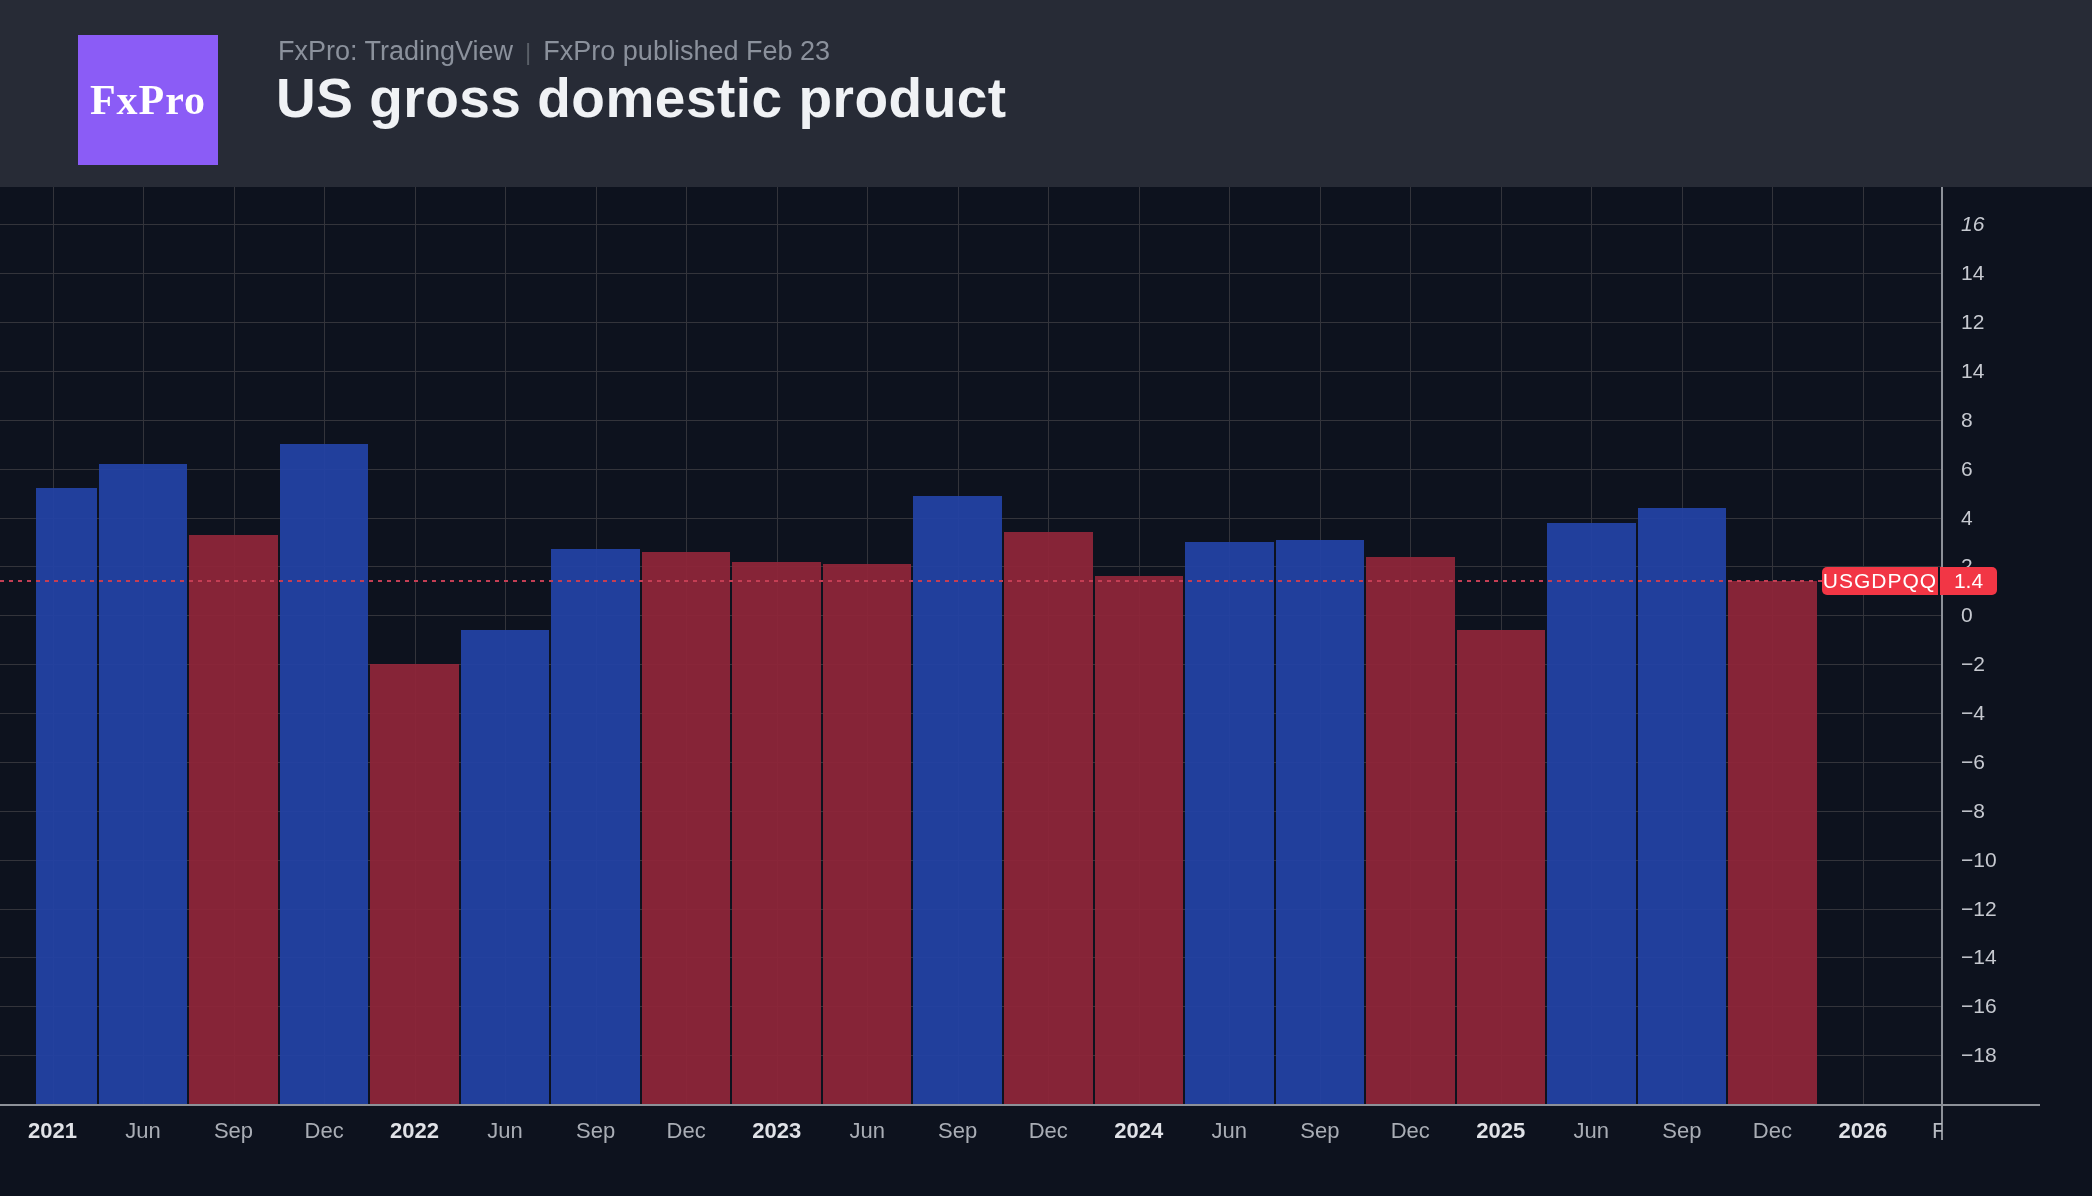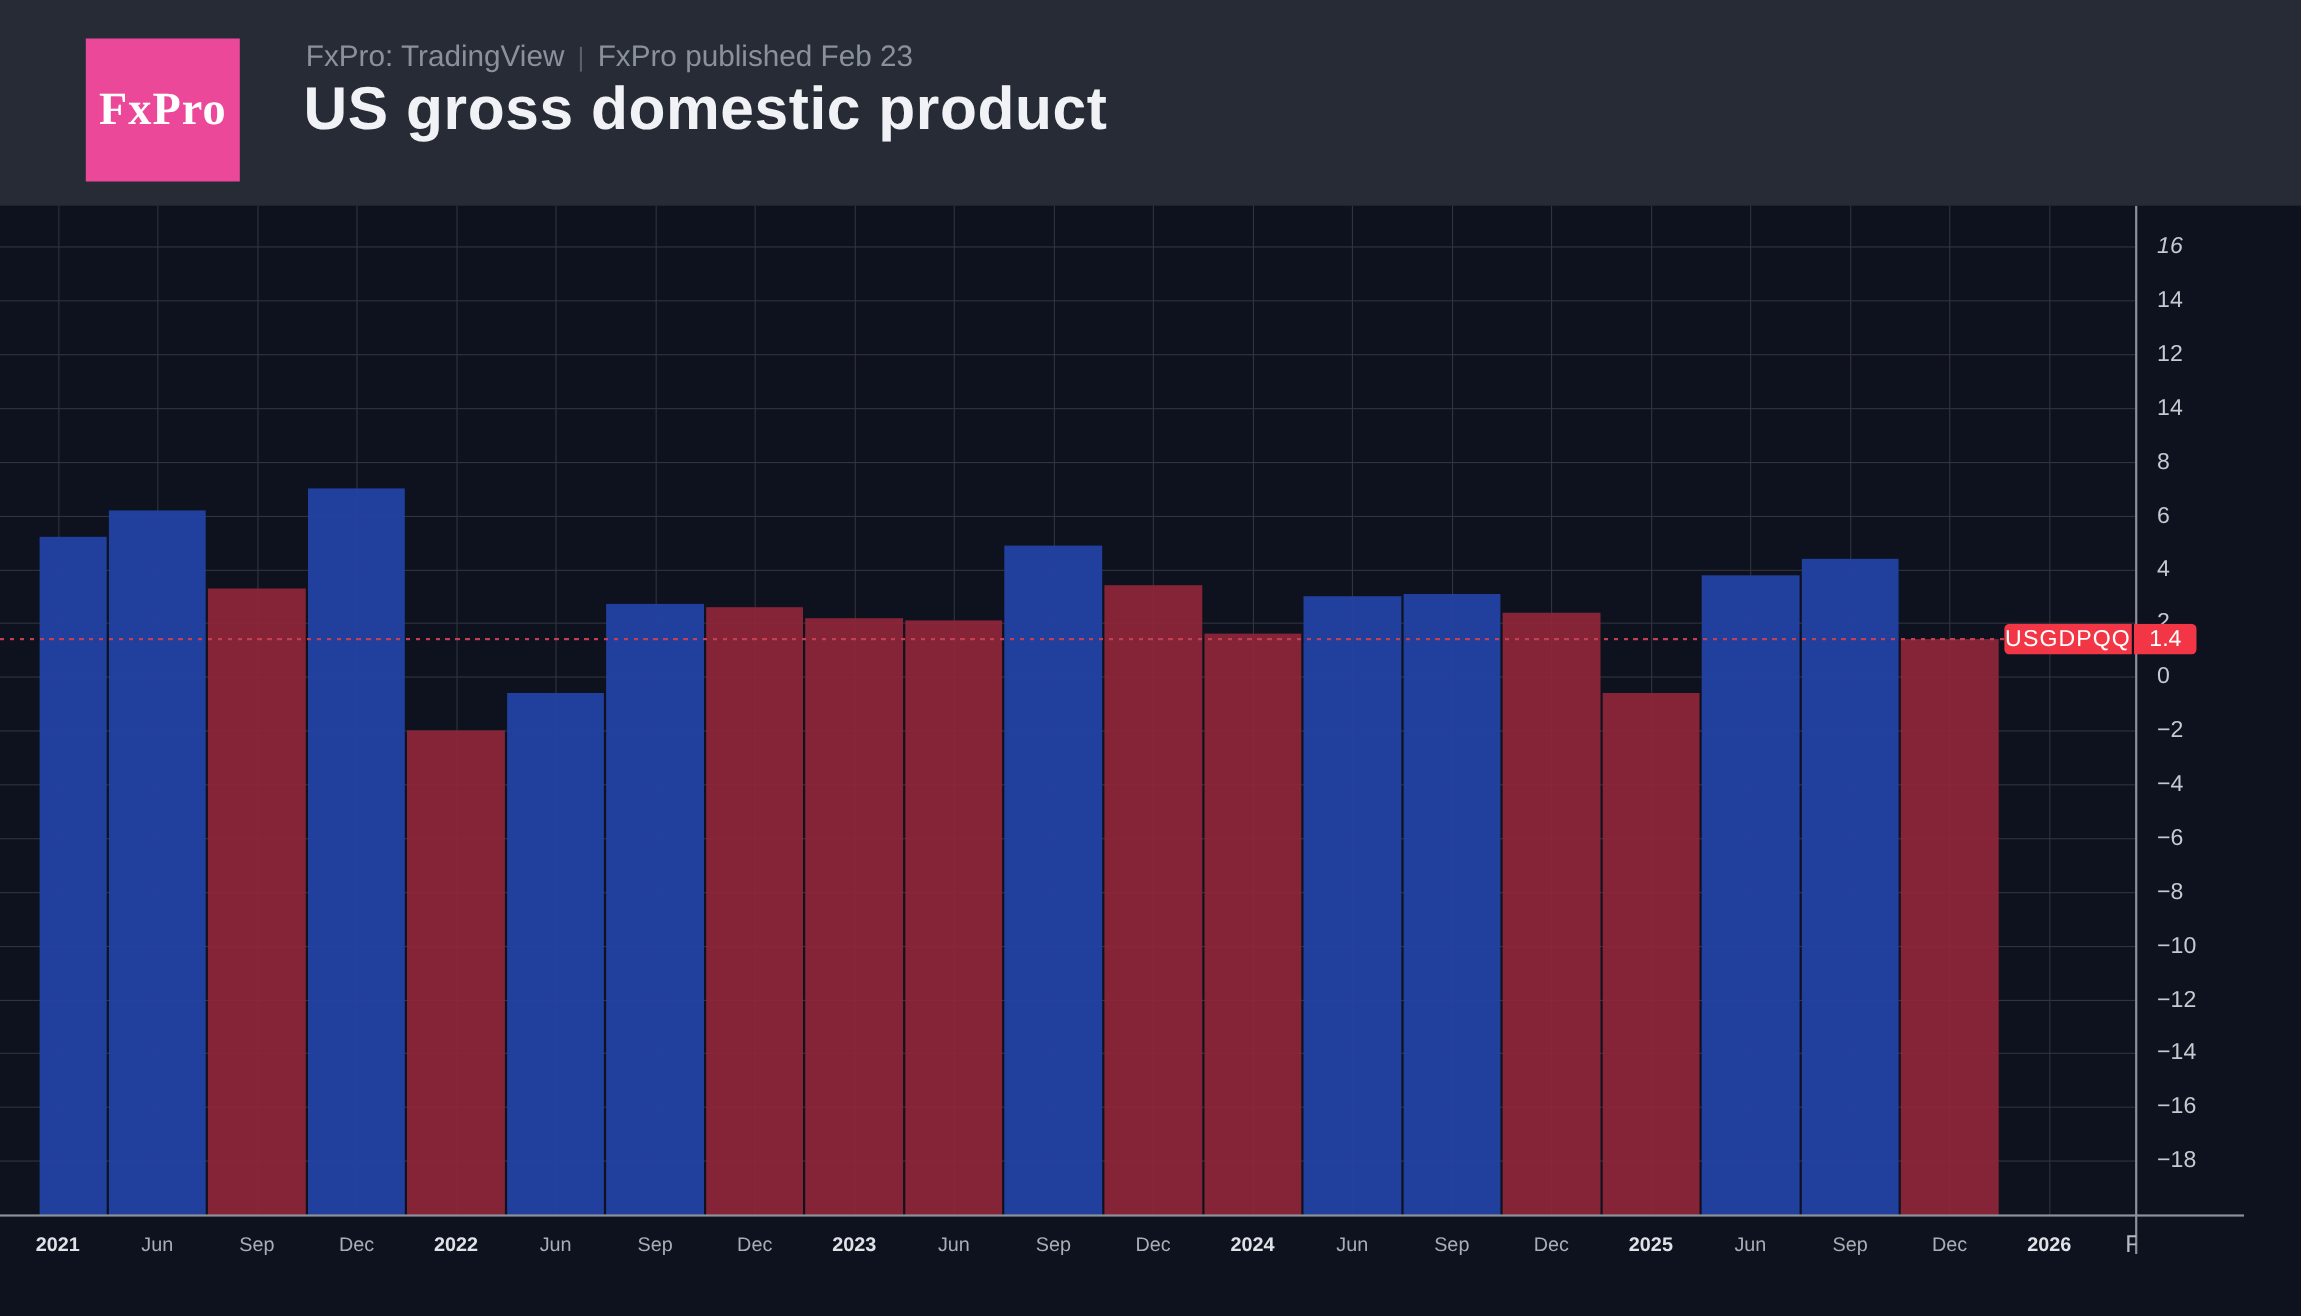--- a/index.html
+++ b/index.html
@@ -4,41 +4,41 @@
 <style>
   html,body{margin:0;padding:0;background:#272b36;}
   #app{
     position:relative;width:2092px;height:1196px;overflow:hidden;
     font-family:"Liberation Sans", sans-serif;
     background:#0d121e;
   }
   
   .header{position:absolute;left:0;top:0;width:2092px;height:187px;background:#272b36;}
   .logo{
-    position:absolute;left:78px;top:35px;width:140px;height:130px;background:#ec4899;
+    position:absolute;left:78px;top:35px;width:140px;height:130px;background:#8b5cf6;
     display:flex;align-items:center;justify-content:center;
   }
   .logo span{
     font-family:"Liberation Serif", serif;font-weight:600;font-size:42px;color:#ffffff;letter-spacing:1px;
   }
   .subtitle{position:absolute;left:278px;top:36px;font-size:27px;color:#8b919c;white-space:nowrap;}
   .subtitle .sep{color:#5a5f68;padding:0 12px;font-size:24px;}
   .title{position:absolute;left:276px;top:66px;font-size:55px;font-weight:700;color:#f0f2f5;white-space:nowrap;letter-spacing:0.5px;}
   
   .gridline-h{position:absolute;left:0;width:1941px;height:1px;background:#33343b;}
   .gridline-v{position:absolute;top:187px;height:918px;width:1px;background:#33343b;}
   .bar{position:absolute;opacity:0.94;}
   .last-price-line{
     position:absolute;left:0;height:2px;
     background:repeating-linear-gradient(90deg,#c43e54 0 4px,transparent 4px 9px);
   }
   .axis-v{position:absolute;top:187px;width:2px;background:#8d9199;}
   .axis-h{position:absolute;left:0;height:2px;background:#8d9199;}
   .ytick{position:absolute;left:1961px;font-size:21px;color:#c6c9d0;line-height:26px;}
-  .xtick{position:absolute;font-size:18px;color:#a9adb5;line-height:26px;transform:translateX(-50%);white-space:nowrap;}
+  .xtick{position:absolute;font-size:22px;color:#a9adb5;line-height:26px;transform:translateX(-50%);white-space:nowrap;}
   .xtick.bold{color:#e0e2e7;font-weight:700;}
   .partial-label{position:absolute;font-size:22px;color:#b6bac2;line-height:26px;overflow:hidden;}
   .price-tag{
     position:absolute;height:28px;border-radius:5px;display:flex;align-items:stretch;overflow:hidden;
   }
   .price-tag .sym, .price-tag .val{
     background:#f23645;color:#ffffff;font-size:21px;display:flex;align-items:center;justify-content:center;
   }
   .price-tag .sym{width:116px;letter-spacing:1px;}
   .price-tag .gap{width:2px;background:transparent;}

